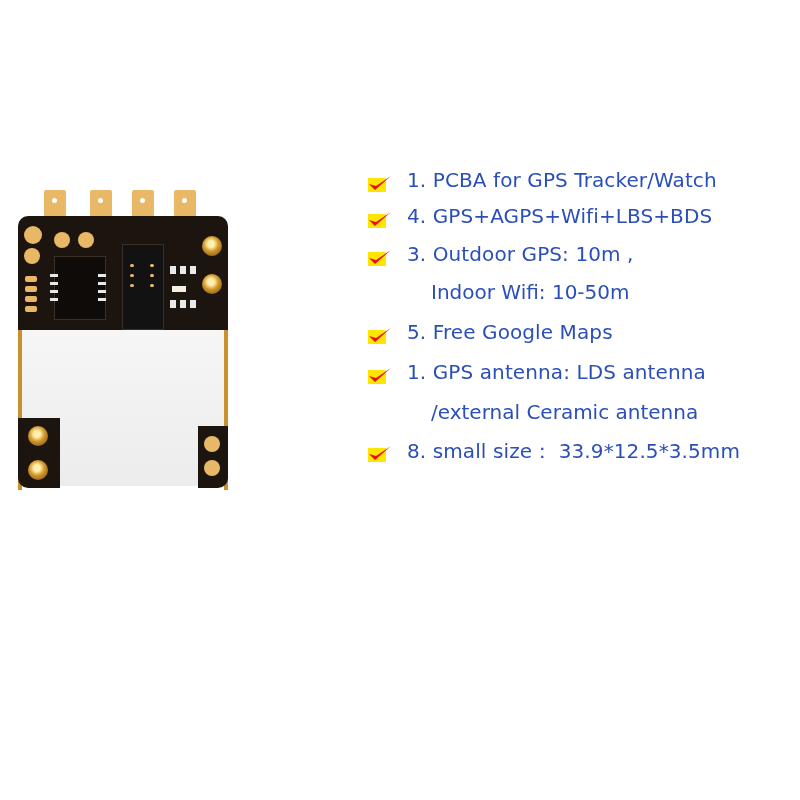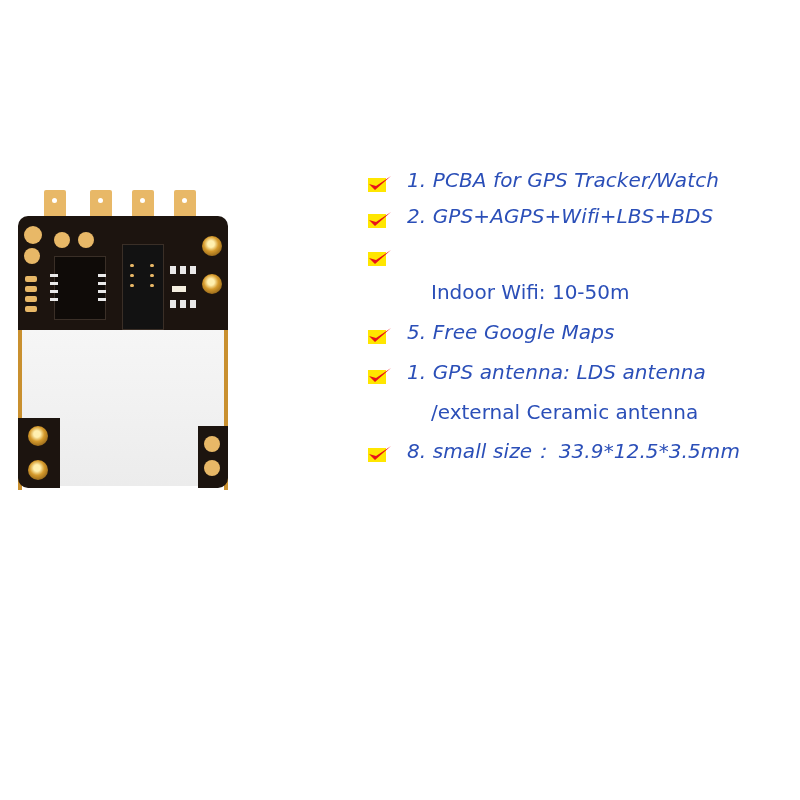--- a/index.html
+++ b/index.html
@@ -20,21 +20,21 @@
     .chip { position: absolute; background: #0f0b08; border: 1px solid #3a2f27; }
     .smd { position: absolute; background: #e9e9e9; }
     .spad { position: absolute; background: #e8b867; border-radius: 2px; }
 
     
     .features { position: absolute; left: 368px; top: 164px; width: 430px; }
     .feature { position: relative; height: 40px; }
     .feature .check { position: absolute; left: 0; top: 10px; width: 22px; height: 18px; }
     .feature .check .bg { position: absolute; left: 0; top: 4px; width: 18px; height: 14px; background: #ffe600; }
     .feature .check svg { position: absolute; left: 0; top: 0; }
-    .feature .line { position: absolute; left: 39px; top: 4px; font-size: 20px; color: #2b4fb8; white-space: nowrap; letter-spacing: 0.1px; font-style: italic; }
+    .feature .line { position: absolute; left: 39px; top: 4px; font-size: 20px; color: #2b4fb8; white-space: nowrap; letter-spacing: 0.1px; }
     .feature .cont { position: absolute; left: 63px; top: 4px; font-size: 20px; color: #2b4fb8; white-space: nowrap; }
   </style>
 </head>
 <body>
 
 <div class="pcb">
   <div class="pin" style="left:26px"></div>
   <div class="pin" style="left:72px"></div>
   <div class="pin" style="left:114px"></div>
   <div class="pin" style="left:156px"></div>
@@ -96,29 +96,30 @@
       </span>
     <span class="line">1. PCBA for GPS Tracker/Watch</span>
   </div>
   <div class="feature" style="height:38px">
     <span class="check">
         <span class="bg"></span>
         <svg width="24" height="20" viewBox="0 0 24 20">
           <path d="M1 10 L7 16 L23 2 L8 12 Z" fill="#e8101a"></path>
         </svg>
       </span>
-    <span class="line">2. GPS+AGPS+Wifi+LBS+BDS</span>
+    <span class="line">4. GPS+AGPS+Wifi+LBS+BDS</span>
   </div>
   <div class="feature" style="height:38px">
     <span class="check">
         <span class="bg"></span>
         <svg width="24" height="20" viewBox="0 0 24 20">
           <path d="M1 10 L7 16 L23 2 L8 12 Z" fill="#e8101a"></path>
         </svg>
       </span>
+    <span class="line">3. Outdoor GPS: 10m ,</span>
   </div>
   <div class="feature" style="height:40px">
     <span class="cont">Indoor Wifi: 10-50m</span>
   </div>
   <div class="feature" style="height:40px">
     <span class="check">
         <span class="bg"></span>
         <svg width="24" height="20" viewBox="0 0 24 20">
           <path d="M1 10 L7 16 L23 2 L8 12 Z" fill="#e8101a"></path>
         </svg>

